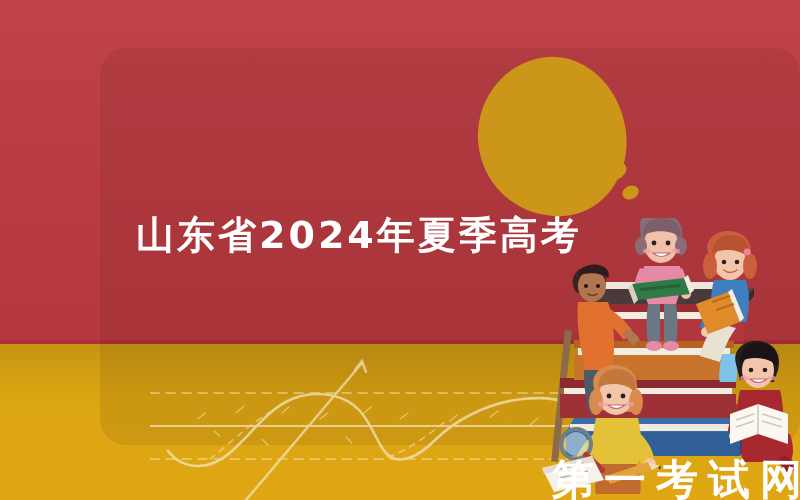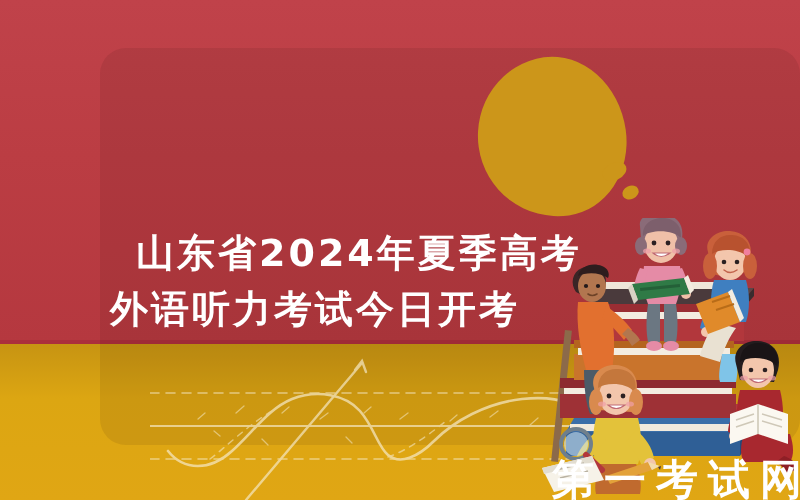--- a/index.html
+++ b/index.html
@@ -78,21 +78,20 @@
     width: 420px; height: 145px;
     opacity: 0.72;
     pointer-events: none;
   }
 
   
   .headline {
     position: absolute;
     left: 110px; top: 207px;
     width: 600px;
-    margin-top: 18px;
   }
   .headline-line {
     color: #ffffff;
     font-size: 38px;
     line-height: 56px;
     font-weight: 700;
     letter-spacing: 3px;
     white-space: nowrap;
   }
   .headline-line.l1 { padding-left: 26px; }
@@ -155,21 +154,20 @@
         <path d="M380,70 l8,-7"></path>
         <path d="M112,84 l6,6"></path>
         <path d="M196,82 l6,6"></path>
         <path d="M64,76 l6,5"></path>
       </g>
     </g>
   </svg>
 
   <div class="headline">
     <div class="headline-line l1">山东省2024年夏季高考</div>
-    <div class="headline-line l2">外语听力考试今日开考</div>
   </div>
 
   <svg class="illo" viewBox="0 0 262 282" xmlns="http://www.w3.org/2000/svg">
 
     <g>
       <rect x="18" y="112" width="7" height="132" fill="#8c6a4a" transform="rotate(6 21 178)"></rect>
     </g>
 
     <g>
 

